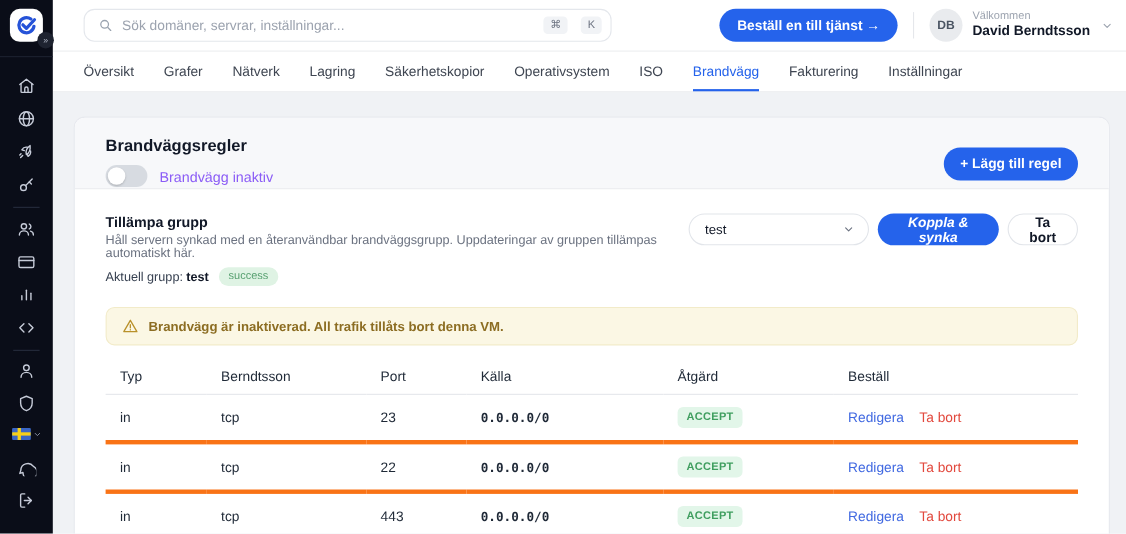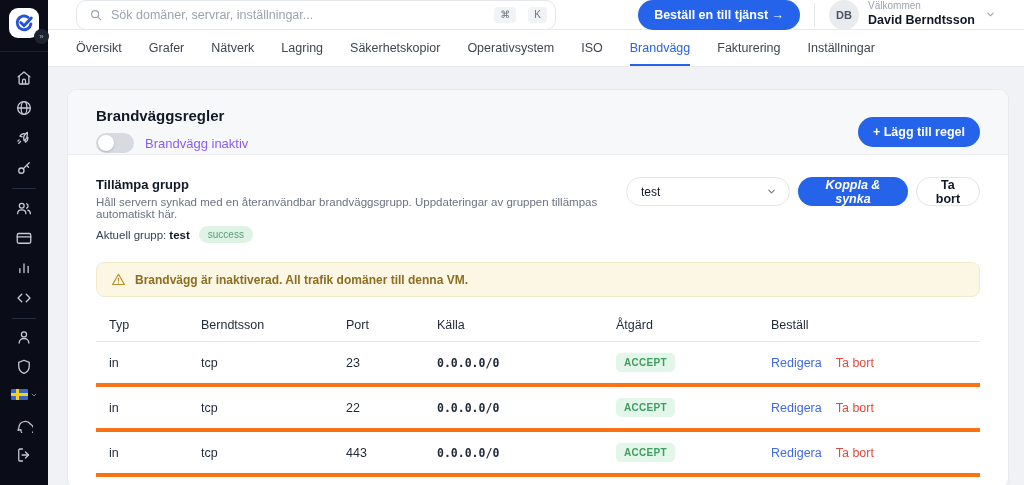--- a/index.html
+++ b/index.html
@@ -20,22 +20,22 @@
   .sb-icon { width:18px; height:18px; margin-top:12px; color:#c6cbd8; cursor:pointer; }
   .sb-icon svg { width:18px; height:18px; display:block; }
   .flag-wrap { margin-top:13px; display:flex; align-items:center; gap:2px; cursor:pointer; }
   .flag { width:17px; height:11px; background:#3a66c4; position:relative; border-radius:1px; overflow:hidden; }
   .flag:before { content:""; position:absolute; left:5px; top:0; width:3px; height:11px; background:#f7d018; }
   .flag:after { content:""; position:absolute; left:0; top:4px; width:17px; height:3px; background:#f7d018; }
   .flag-chevron { color:#8a93a5; }
   .flag-chevron svg { width:8px; height:8px; display:block; }
 
   
-  .header { margin-left:48px; height:30px; background:#fff; border-bottom:1px solid #e8eaed;
-    display:flex; align-items:center; padding:0 28px 0 28px; }
+  .header { margin-left:48px; height:47px; background:#fff; border-bottom:1px solid #e8eaed;
+    display:flex; align-items:center; padding:0 12px 0 28px; }
   .search-box { width:480px; height:30px; border:1px solid #e4e7ec; border-radius:10px;
     display:flex; align-items:center; padding:0 8px 0 12px; background:#fff; gap:8px; }
   .search-box svg { width:14px; height:14px; color:#9aa3af; flex:none; }
   .search-box input { border:none; outline:none; flex:1; font-size:12.5px;
     font-family:"Liberation Sans", sans-serif; color:#374151; background:transparent; }
   .search-box input::placeholder { color:#9ca3af; }
   .kbd { background:#f1f3f6; color:#6b7280; font-size:10px; border-radius:4px;
     padding:3px 6px; line-height:1; }
   .kbd + .kbd { margin-left:4px; }
   .header-right { margin-left:auto; display:flex; align-items:center; }
@@ -296,21 +296,21 @@
           <button class="remove-btn">Ta bort</button>
         </div>
       </div>
 
       <div class="warning">
         <svg viewBox="0 0 24 24" fill="none" stroke="currentColor" stroke-width="1.9" stroke-linecap="round" stroke-linejoin="round">
             <path d="M12 3.5L2.5 20h19z"></path>
             <path d="M12 10v4.5"></path>
             <path d="M12 17.2v.3"></path>
           </svg>
-        <span class="warning-text">Brandvägg är inaktiverad. All trafik domäner till denna VM.</span>
+        <span class="warning-text">Brandvägg är inaktiverad. All trafik tillåts bort denna VM.</span>
       </div>
 
       <table class="rules-table">
         <colgroup>
             <col style="width:92px">
             <col style="width:145px">
             <col style="width:91px">
             <col style="width:179px">
             <col style="width:155px">
             <col>

